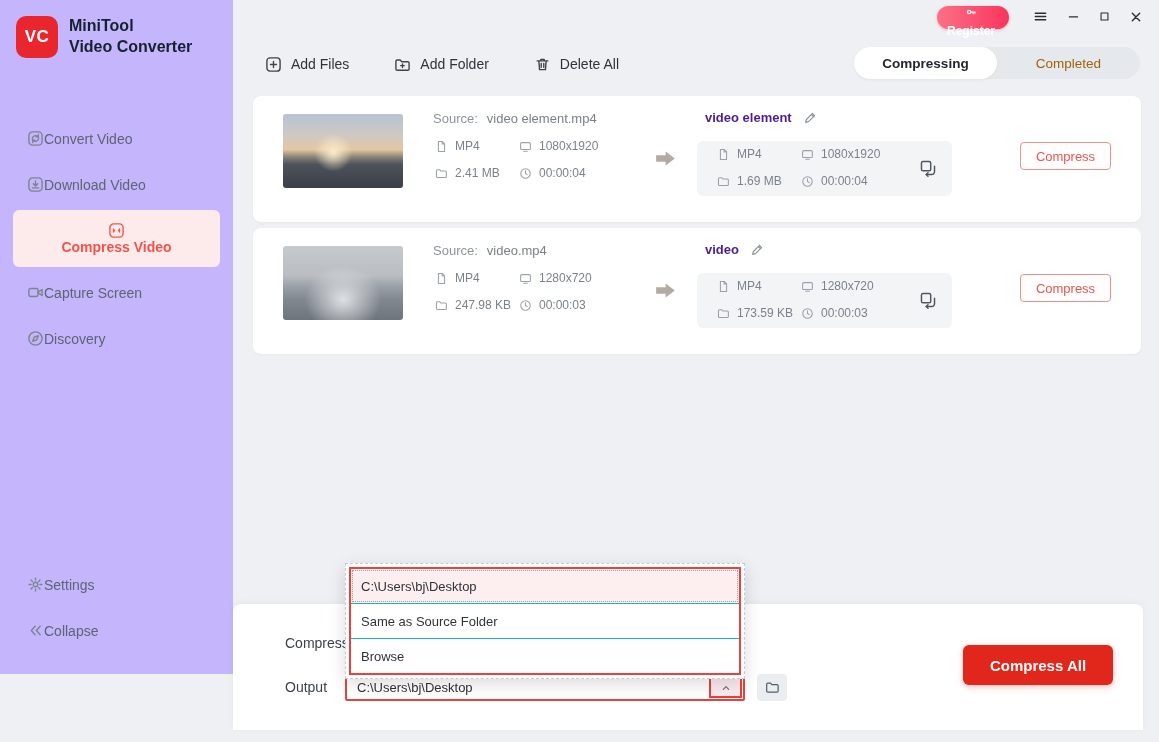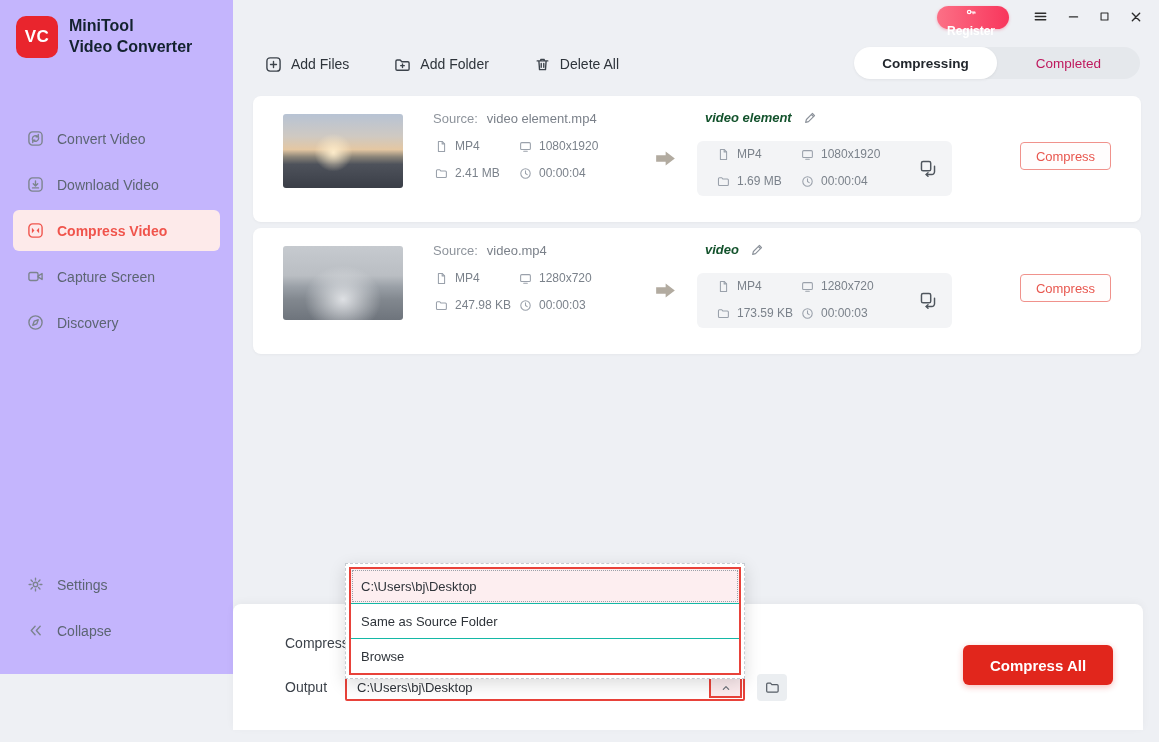--- a/index.html
+++ b/index.html
@@ -15,43 +15,43 @@
   .i14{width:14px;height:14px}.i15{width:15px;height:15px}.i17{width:17px;height:17px}
   .i18{width:18px;height:18px}
 
   
   .sidebar{position:absolute;left:0;top:0;width:233px;height:674px;background:#c4b5fd;z-index:2;}
   .logo-row{display:flex;align-items:center;gap:11px;padding:16px 14px 10px 16px;}
   .logo-badge{width:42px;height:42px;border-radius:10px;background:#e9252d;color:#fff;
     display:flex;align-items:center;justify-content:center;font-weight:bold;font-size:17px;letter-spacing:.5px;}
   .brand{font-weight:bold;font-size:16px;line-height:1.3;color:#13222f;}
   .nav{margin-top:50px;}
-  .nav-item{display:flex;align-items:center;gap:13px;margin:5px 13px;padding:12px 14px;border-radius:6px;
+  .nav-item{display:flex;align-items:center;margin:5px 13px;padding:12px 14px;border-radius:6px;
     font-size:14px;color:#5c6573;cursor:pointer;}
   .nav-item .ic{color:#7c848e;}
-  .nav-item.active{background:#fdeaea;color:#f0544c;font-weight:bold;}
+  .nav-item.active{background:#fdeaea;color:#f0544c;font-weight:bold;flex-direction:column;}
   .nav-item.active .ic{color:#f0544c;}
   .sidebar-bottom{position:absolute;left:0;right:0;bottom:18px;}
 
   
   .main{position:absolute;left:233px;top:0;width:926px;height:742px;}
 
   
   .register-btn{position:absolute;top:6px;right:150px;height:23px;padding:0 14px 0 10px;border-radius:12px;
     background:linear-gradient(90deg,#fc7086,#f8365c);color:#fff;font-size:12px;font-weight:bold;
     display:flex;align-items:center;gap:6px;cursor:pointer;box-shadow:0 1px 3px rgba(248,54,92,.35);flex-direction:column;}
   .win-controls{position:absolute;top:9px;right:16px;display:flex;gap:19px;align-items:center;color:#2c2c2c;}
   .win-controls .ic{cursor:pointer;}
 
   
   .toolbar{position:absolute;top:48px;left:32px;height:32px;display:flex;align-items:center;gap:45px;}
   .tool-btn{display:flex;align-items:center;gap:9px;font-size:14px;color:#2e343b;cursor:pointer;}
   .tool-btn .ic{color:#3c434b;}
   .tabs{position:absolute;top:47px;right:19px;width:286px;height:32px;background:#e5e8ec;border-radius:16px;display:flex;}
-  .tab{flex:1;display:flex;align-items:center;justify-content:center;font-size:13.5px;color:#be185d;
+  .tab{flex:1;display:flex;align-items:center;justify-content:center;font-size:13.5px;color:#a16207;
     border-radius:16px;cursor:pointer;}
   .tab.active{background:#fff;color:#22272d;font-weight:bold;box-shadow:0 1px 3px rgba(0,0,0,.06);}
 
   
   .cards{position:absolute;top:96px;left:20px;width:888px;}
   .card{position:relative;background:#fff;border-radius:8px;height:126px;margin-bottom:6px;
     box-shadow:0 1px 3px rgba(0,0,0,.04);}
   .thumb{position:absolute;left:30px;top:18px;width:120px;height:74px;border-radius:3px;}
   .thumb1{background:
     radial-gradient(circle at 42% 52%, rgba(255,238,205,.95) 0%, rgba(255,238,205,0) 24%),
@@ -64,21 +64,21 @@
   .meta{position:absolute;display:grid;grid-template-columns:84px auto;grid-row-gap:13px;
     font-size:12px;color:#7b828b;}
   .meta .cell{display:flex;align-items:center;gap:7px;white-space:nowrap;}
   .meta .cell .ic{color:#9aa1ab;}
   .meta-src{left:182px;top:43px;}
   .flow-arrow{position:absolute;left:401px;top:51px;width:23px;height:23px;color:#b2aba0;}
   .out-box{position:absolute;left:444px;top:45px;width:255px;height:55px;background:#f3f4f6;border-radius:6px;}
   .meta-out{left:464px;top:51px;}
   .out-gear{position:absolute;left:666px;top:63px;color:#4f565e;cursor:pointer;}
   .out-name{position:absolute;left:452px;top:14px;display:flex;align-items:center;gap:11px;
-    font-size:13px;font-weight:bold;color:#14532d;font-style:italic;}
+    font-size:13px;font-weight:bold;color:#4c1d95;}
   .out-name .ic{color:#8a9099;cursor:pointer;}
   .compress-btn{position:absolute;left:767px;top:46px;width:91px;height:28px;box-sizing:border-box;
     border:1px solid #f0928c;border-radius:4px;background:#fffdfd;color:#e8564e;font-size:13px;
     display:flex;align-items:center;justify-content:center;cursor:pointer;}
 
   
   .footer{position:absolute;left:233px;top:604px;width:910px;height:126px;background:#fff;
     border-radius:8px 8px 0 0;box-shadow:0 -2px 8px rgba(0,0,0,.04);z-index:3;}
   .f-label{position:absolute;font-size:14px;color:#3c424a;}
   .lbl-compress{left:52px;top:31px;}

